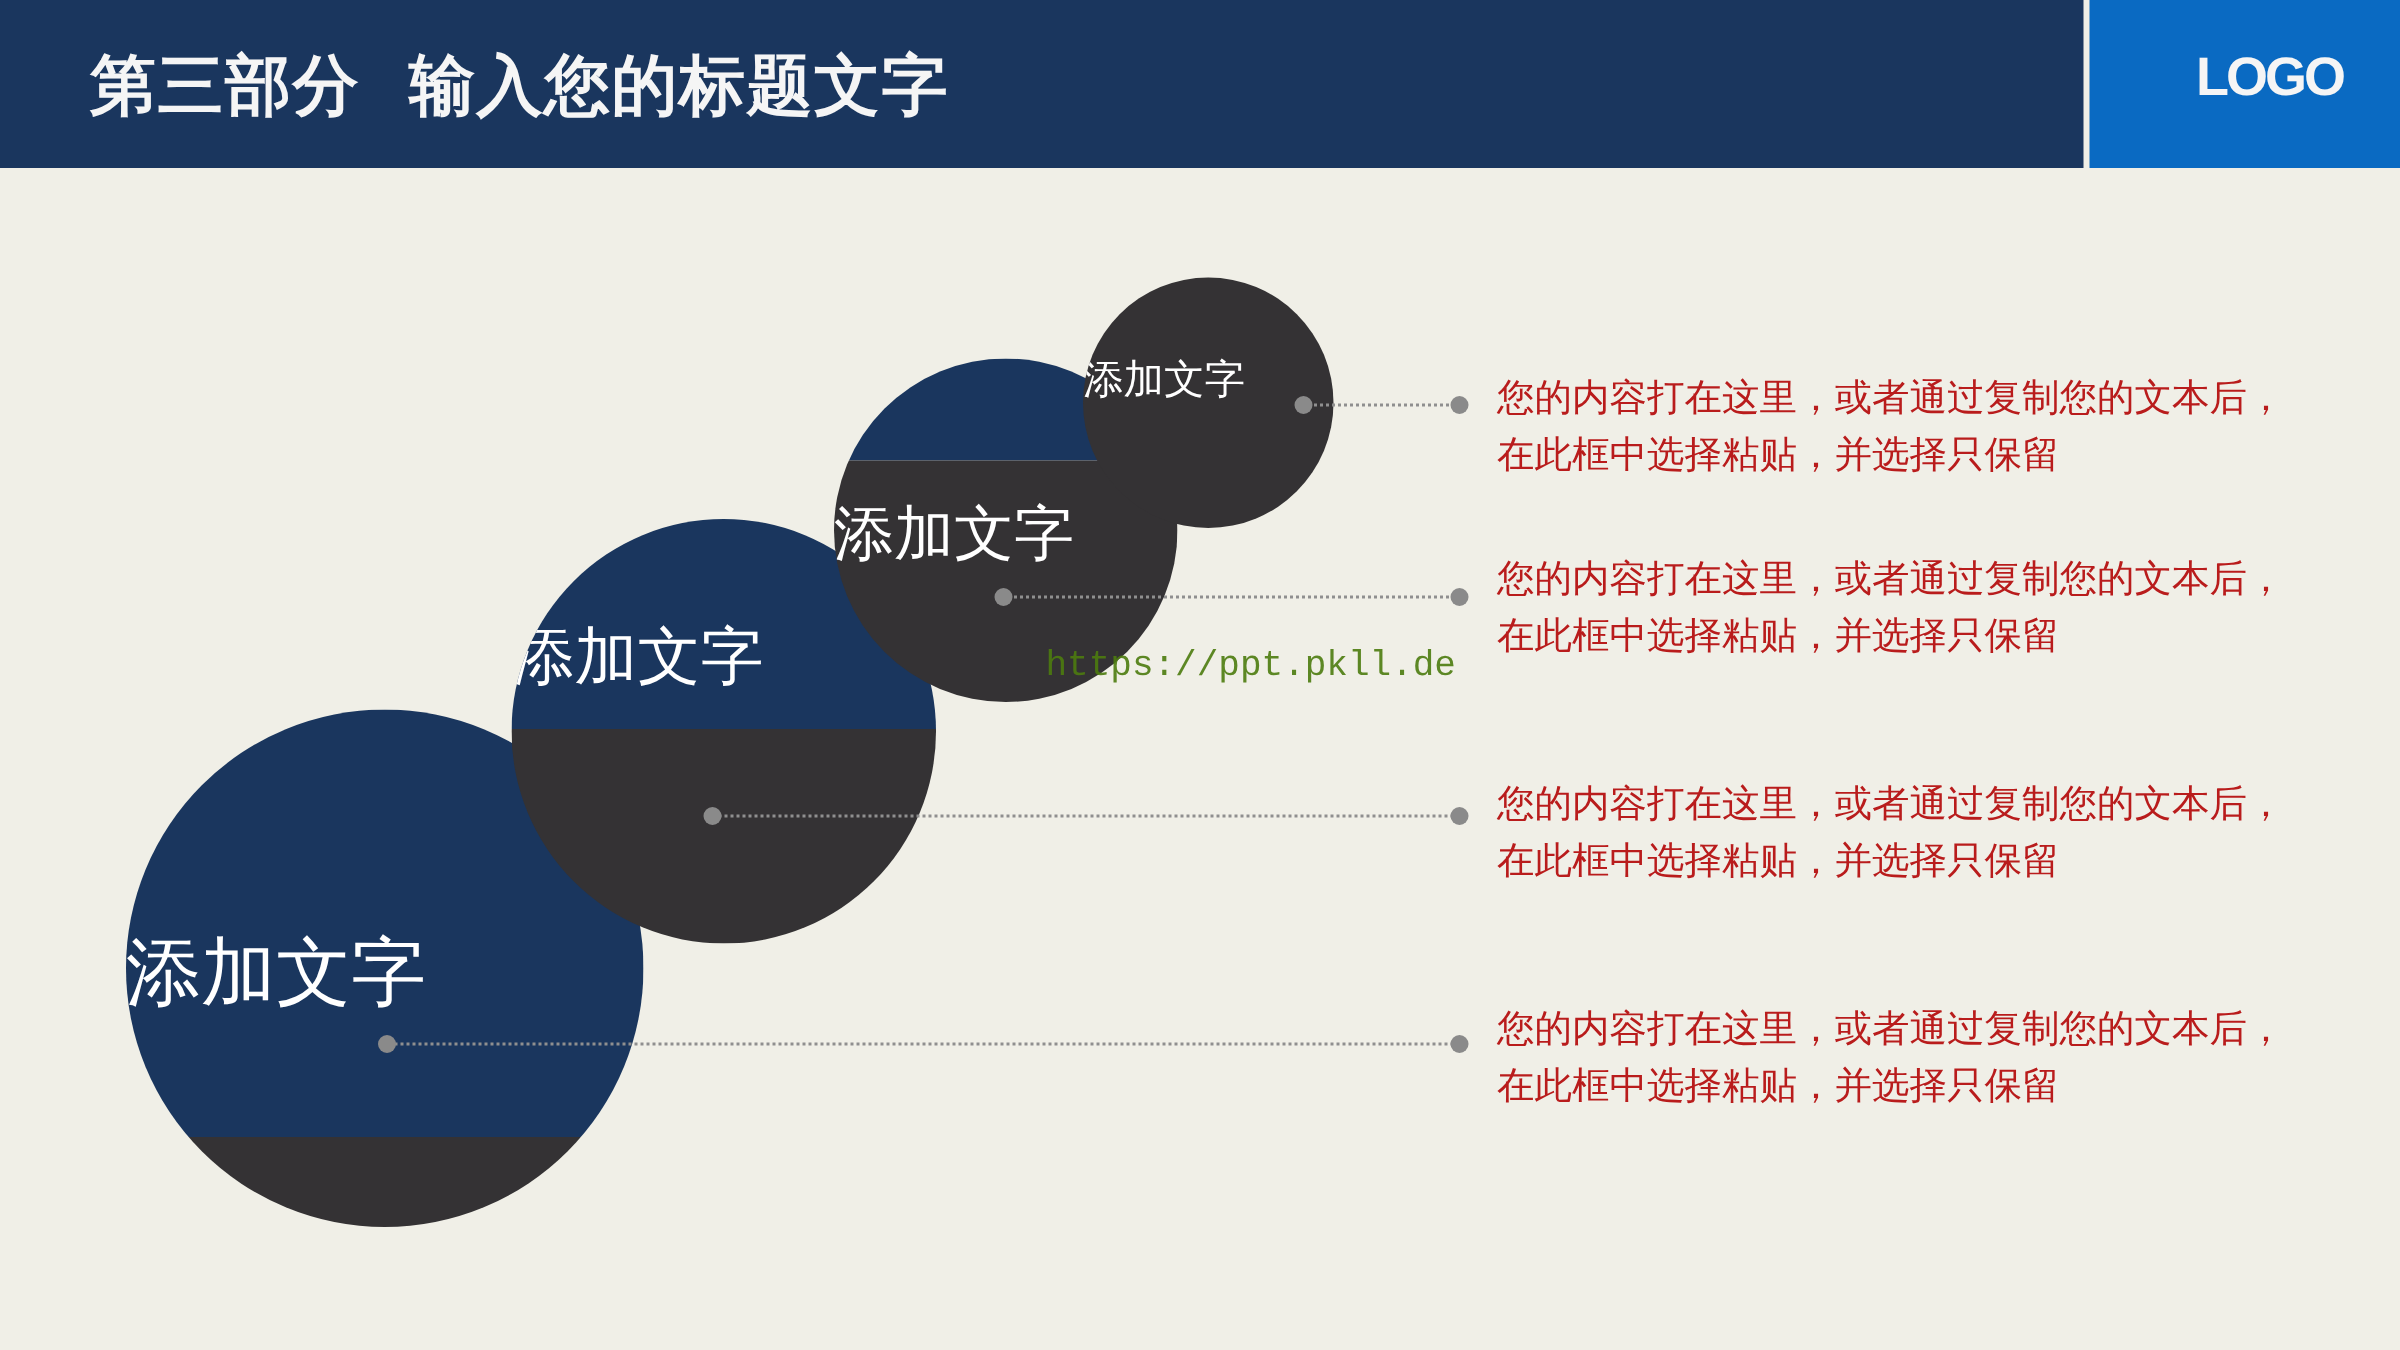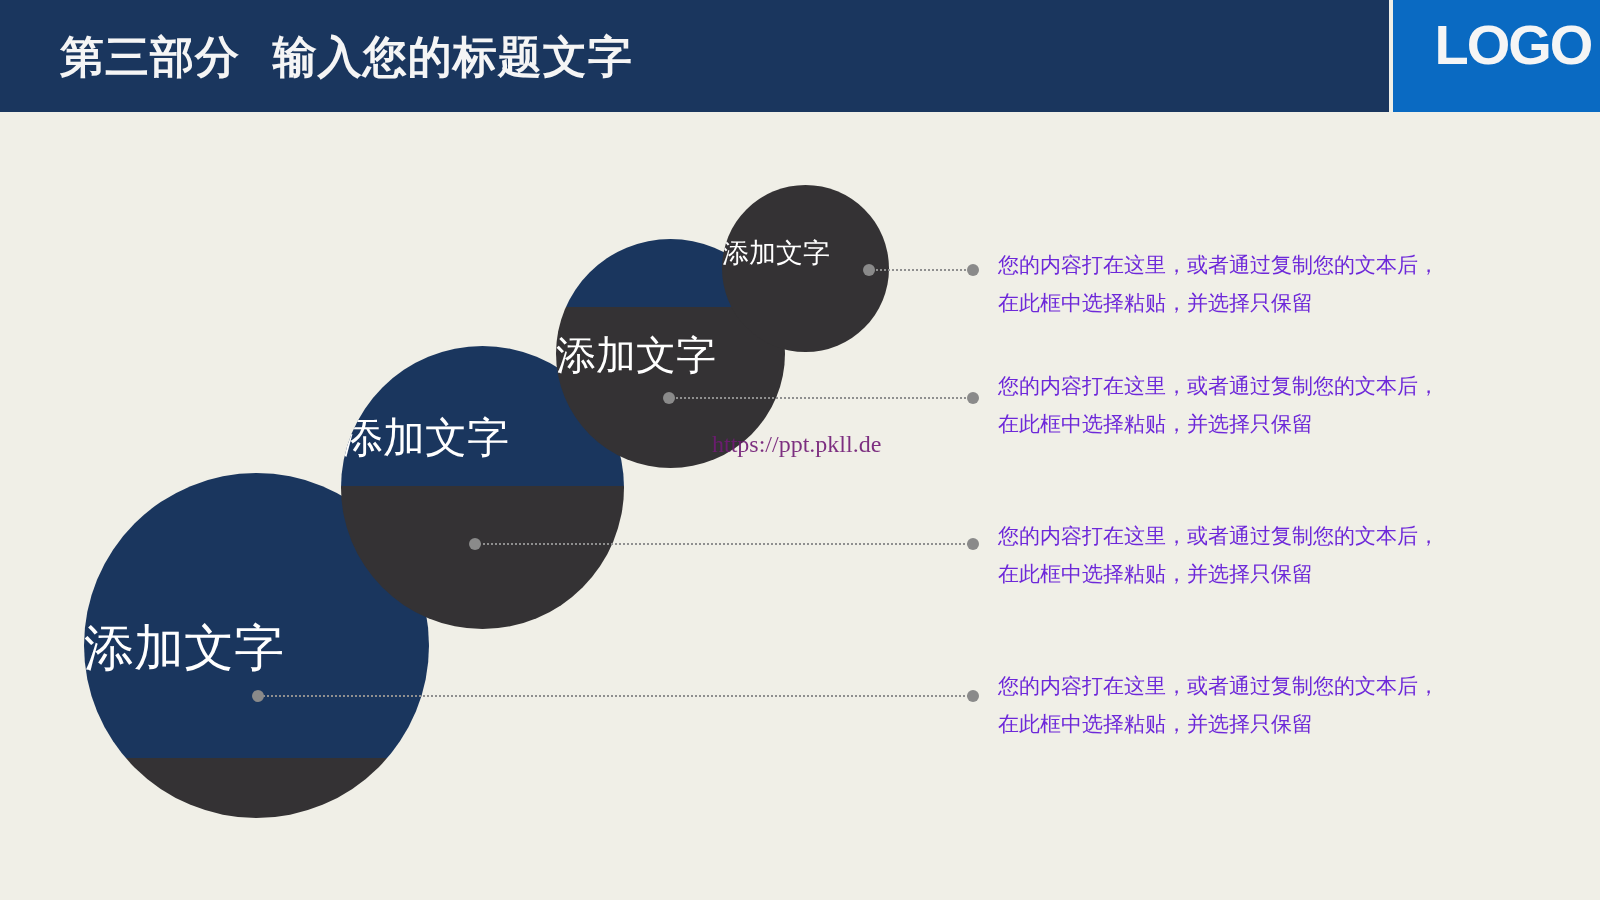--- a/index.html
+++ b/index.html
@@ -14,48 +14,48 @@
   }
   .title {
     position:absolute; left:60px; top:28px; color:#f5f5f5;
     font-size:44px; font-weight:bold; letter-spacing:1px; white-space:pre;
   }
   .logo-box {
     position:absolute; left:1393px; top:0; width:207px; height:112px;
     background:#0a6ac2;
   }
   .logo-text {
-    position:absolute; left:0; right:0; top:12px; text-align:center;
-    color:#f5f5f5; font-size:56px; font-weight:bold; letter-spacing:-2px;
+    position:absolute; left:0; right:0; top:30px; text-align:center;
+    color:#f5f5f5; font-size:36px; font-weight:bold; letter-spacing:-2px;
     font-family:"Liberation Sans", sans-serif;
     padding-left:33px;
   }
   .circle {
     position:absolute; border-radius:50%; overflow:hidden;
   }
   .circle .band { position:absolute; left:0; width:100%; }
   .circle .top { top:0; background:#1a365e; }
   .circle .bottom { bottom:0; background:#343234; }
   .circle-label {
     position:absolute; color:#ffffff; white-space:nowrap; 
   }
   .dot {
     position:absolute; width:12px; height:12px; border-radius:50%;
     background:#8a8a8a; margin-left:-6px; margin-top:-6px;
   }
   .line {
     position:absolute; height:0; border-top:2px dotted #8f8f8f; margin-top:-1px;
   }
   .desc {
-    position:absolute; left:998px; width:560px; color:#6d28d9;
-    font-size:21px; line-height:38px;
+    position:absolute; left:998px; width:560px; color:#b91c1c;
+    font-size:25px; line-height:38px;
   }
   .watermark {
-    position:absolute; left:712px; top:431px; color:#701a75;
-    font-size:24px; font-family:Liberation Serif, serif; opacity:0.9;
+    position:absolute; left:697px; top:431px; color:#4d7c0f;
+    font-size:24px; font-family:Liberation Mono, monospace; opacity:0.9;
   }
 </style>
 </head>
 <body>
 
 <div class="header">
   <div class="title">第三部分  输入您的标题文字</div>
 </div>
 <div class="logo-box">
   <div class="logo-text">LOGO</div>

